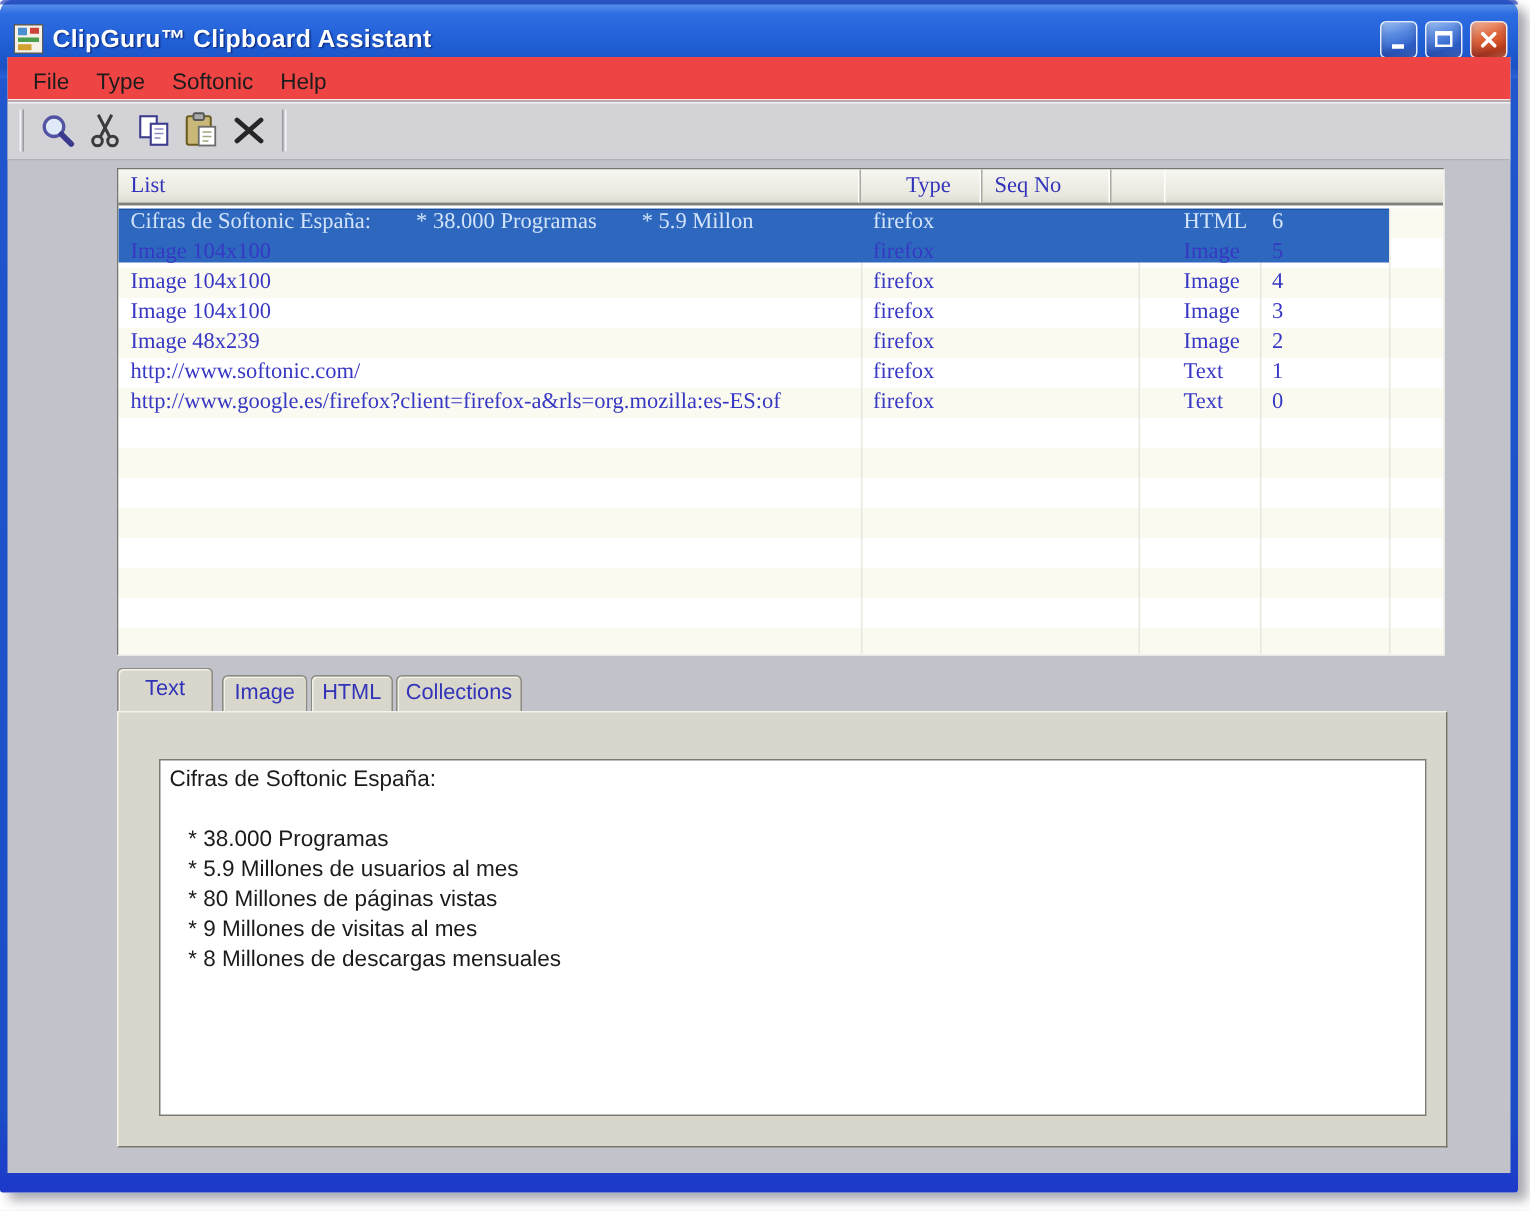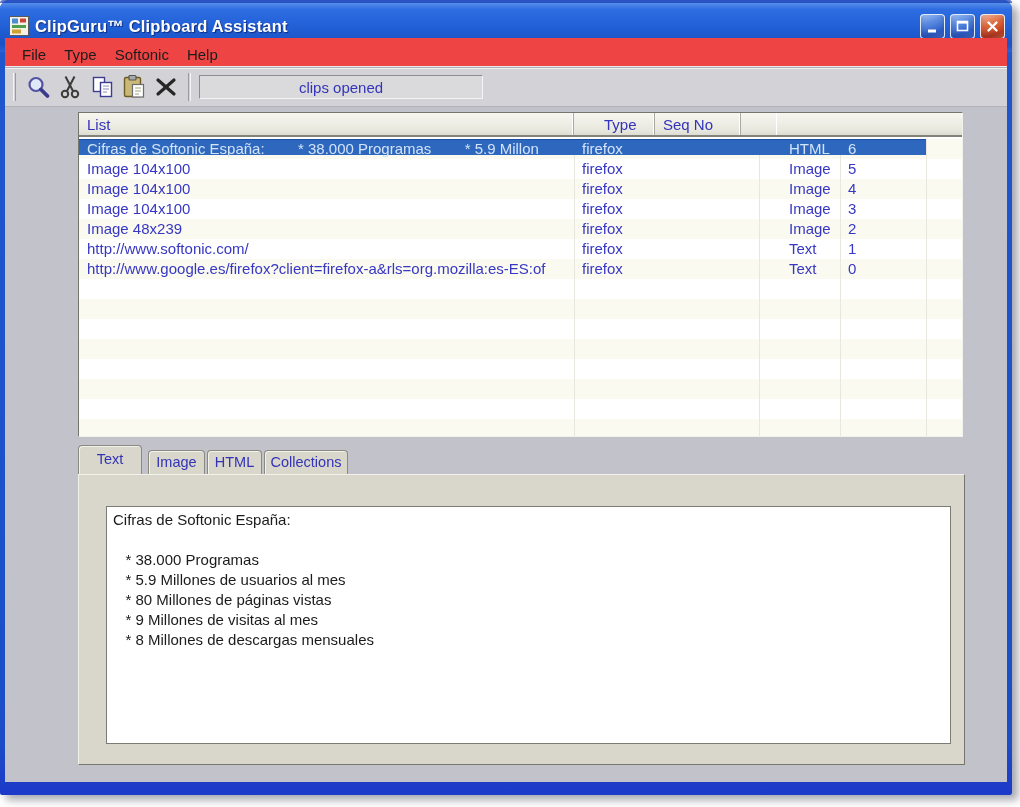--- a/index.html
+++ b/index.html
@@ -75,36 +75,36 @@
     border-top:1px solid #8e8e92; border-left:1px solid #8e8e92;
     border-bottom:1px solid #f4f4f6; border-right:1px solid #f4f4f6;
     display:flex; align-items:center; justify-content:center;
     font-size:15px; color:#3434bb;
   }
   
   .listview {
     position:absolute; left:73px; top:74px; width:885px; height:325px;
     background:#ffffff;
     border-top:1px solid #75756f; border-left:1px solid #75756f;
-    border-bottom:1px solid #f2f2ea; border-right:1px solid #f2f2ea;
+    border-bottom:1px solid #f2f2ea; border-right:1px solid #f2f2ea;font-family:Liberation Serif, serif;
   }
   .lv-header { position:absolute; left:0; top:0; width:883px; height:24px; display:flex;
     background:linear-gradient(180deg,#f7f7f1 0%,#e7e7dd 80%,#dcdcd2 100%);
     border-bottom:2px solid #82827a; }
   .hcol {
     font-size:15px; color:#3333bb; padding:3px 0 0 8px; height:100%;
     border-right:1px solid #aaaaa2; box-shadow:inset -1px 0 0 #ffffff;
     white-space:nowrap; overflow:hidden;
   }
   .lv-body {
     position:absolute; left:0; top:26px; width:883px; height:297px;
     background:repeating-linear-gradient(180deg,#fafaf1 0px,#fafaf1 20px,#ffffff 20px,#ffffff 40px);
   }
   .vline { position:absolute; top:0; bottom:0; width:1px; background:#e7e7de; }
-  .lv-row { position:absolute; left:0; width:847px; height:16px; display:flex; }
+  .lv-row { position:absolute; left:0; width:847px; height:36px; display:flex; }
   .cell {
     font-size:15px; color:#3737c4; padding:1px 0 0 8px; height:20px;
     white-space:pre; overflow:hidden;
   }
   .lv-row.selected { background:#2d68be; box-shadow:inset 0 1px 0 #1c4fa0; }
   .lv-row.selected .cell { color:#d3e3f9; }
   .w-list{width:495px;} .w-source{width:185px;} .w-type{width:81px;padding-left:30px;} .w-seq{width:86px;} .w-extra{width:36px; border-right:none;}
   
   .tabstrip { position:absolute; left:73px; top:409px; height:27px; display:flex; align-items:flex-end; }
   .tab {
@@ -219,23 +219,20 @@
 
         <button class="tbtn">
           <svg width="26" height="26" viewBox="0 0 26 26">
             <line x1="5" y1="6" x2="21" y2="20" stroke="#262626" stroke-width="3.2" stroke-linecap="round"></line>
             <line x1="21" y1="6" x2="5" y2="20" stroke="#262626" stroke-width="3.2" stroke-linecap="round"></line>
           </svg>
         </button>
 
         <div class="tbsep"></div>
 
-        <div class="statusbox">
-          <span>clips opened</span>
-        </div>
       </div>
 
       <div class="listview">
         <div class="lv-header">
           <div class="hcol w-list">List</div>
           <div class="hcol w-type">Type</div>
           <div class="hcol w-seq">Seq No</div>
           <div class="hcol w-extra"></div>
         </div>
         <div class="lv-body">

